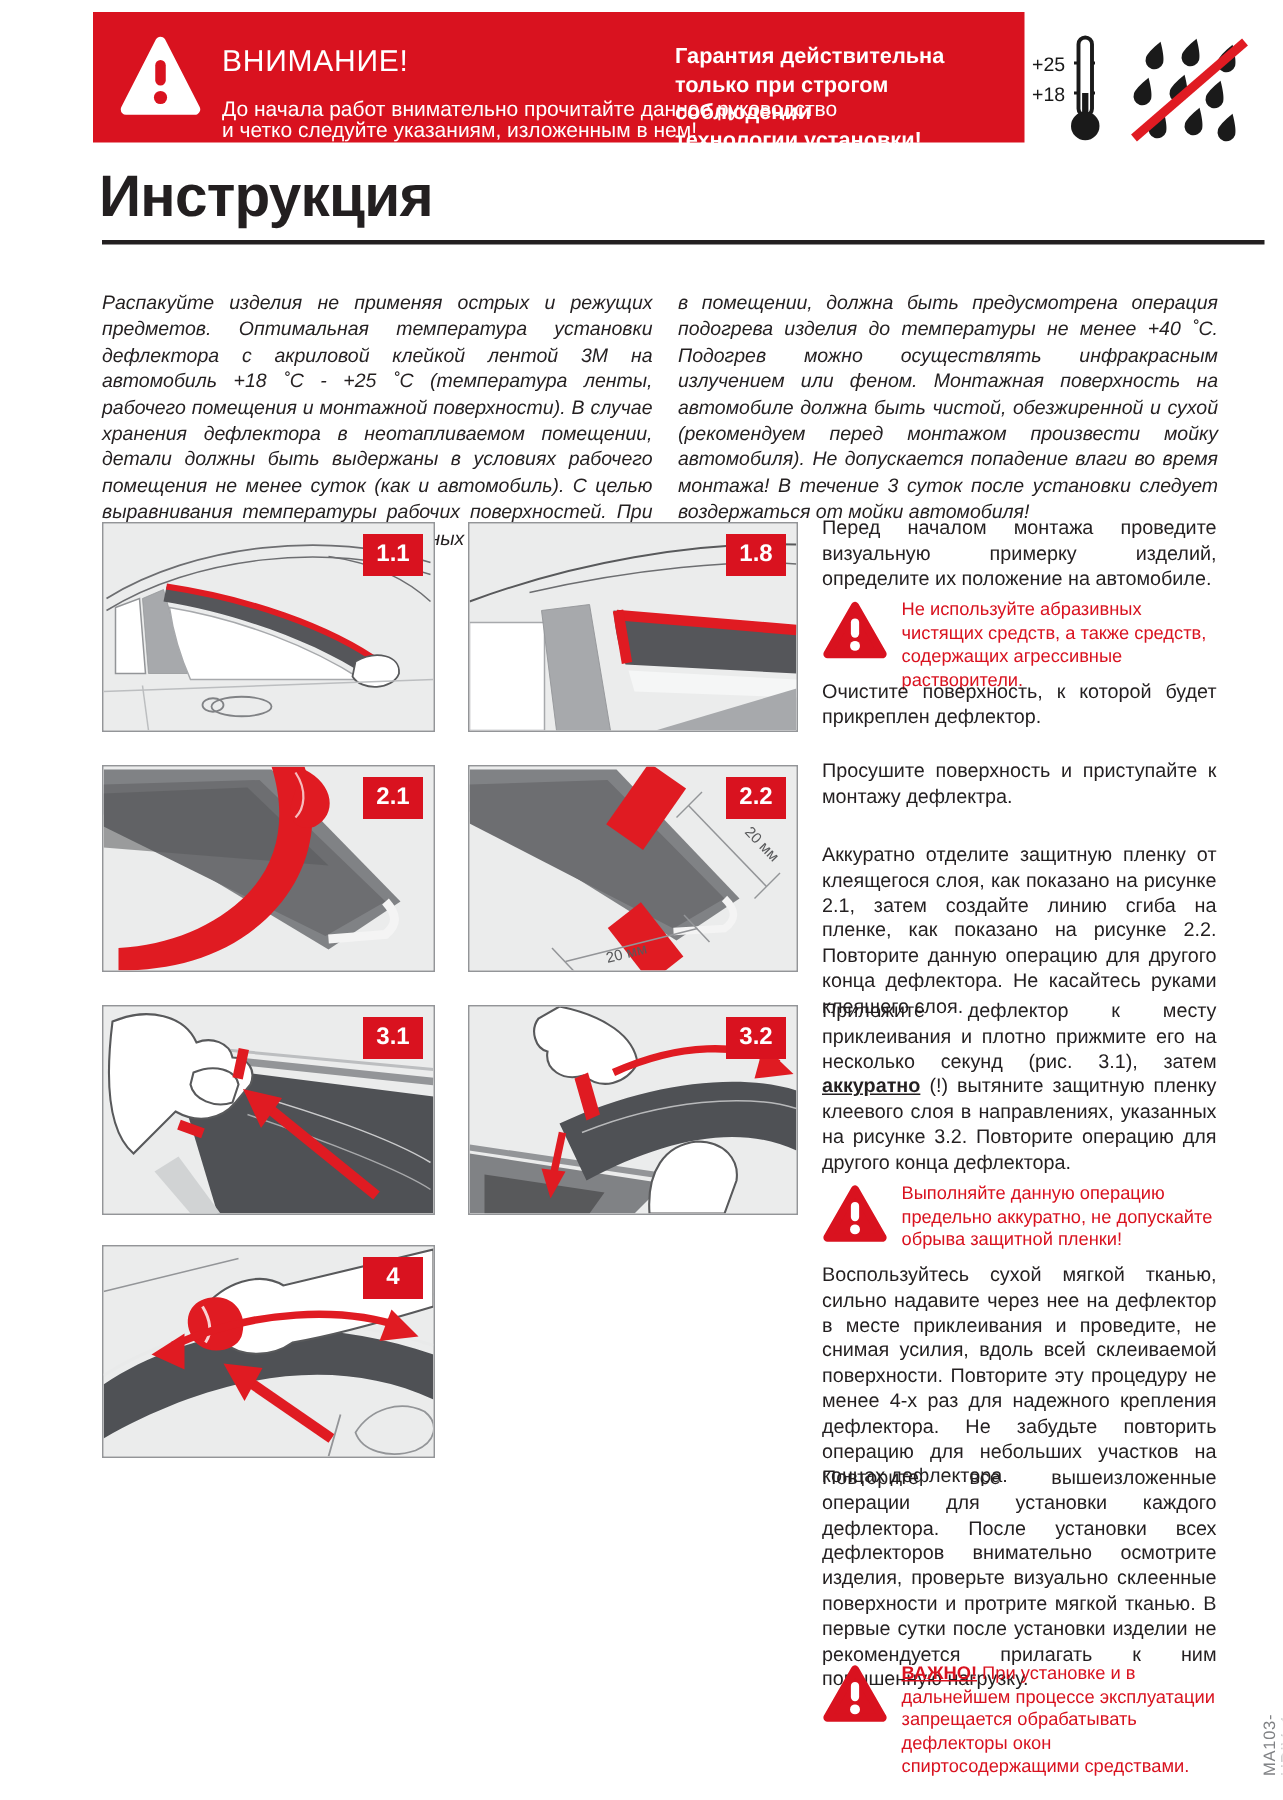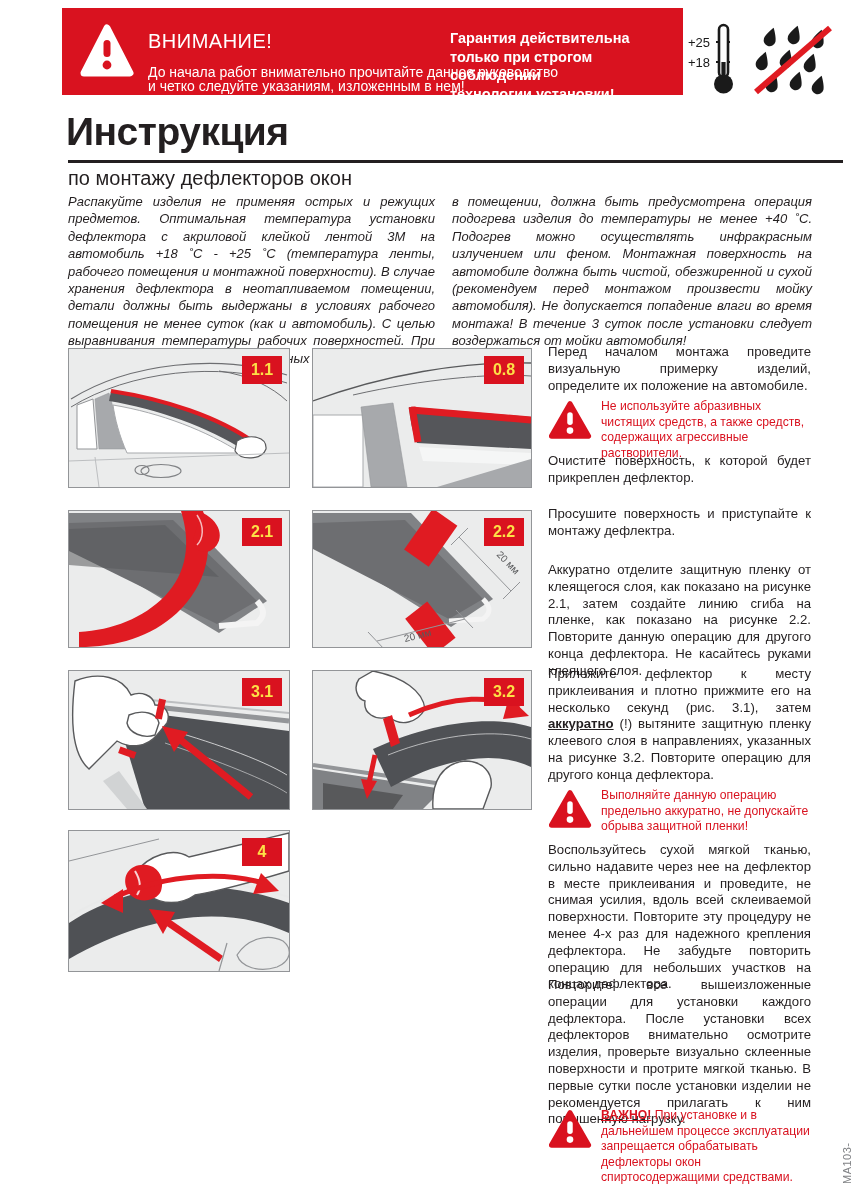--- a/index.html
+++ b/index.html
@@ -22,21 +22,21 @@
   .subtitle{left:68px;top:167px;font-size:20px;}
 
   
   .intro{font-style:italic;font-size:13px;line-height:17.4px;text-align:justify;}
   .intro-l{left:68px;top:193px;width:367px;}
   .intro-r{left:452px;top:193px;width:360px;}
 
   
   .panel{background:#ebecec;border:1px solid #939598;box-sizing:border-box;overflow:hidden;}
   .panel svg{position:absolute;left:0;top:0;}
-  .fig-label{position:absolute;top:7px;right:7px;width:40px;height:28px;background:#d9121f;color:#fde047;
+  .fig-label{position:absolute;top:7px;right:7px;width:40px;height:28px;background:#d9121f;color:#ffffff;
              font-size:16px;font-weight:bold;display:flex;align-items:center;justify-content:center;}
   #p11{left:68px;top:348px;width:222px;height:140px;}
   #p12{left:312px;top:348px;width:220px;height:140px;}
   #p21{left:68px;top:510px;width:222px;height:138px;padding-left:30px;}
   #p22{left:312px;top:510px;width:220px;height:138px;}
   #p31{left:68px;top:670px;width:222px;height:140px;text-align:right;}
   #p32{left:312px;top:670px;width:220px;height:140px;}
   #p4 {left:68px;top:830px;width:222px;height:142px;}
 
   
@@ -93,21 +93,20 @@
         <path transform="translate(10,48) rotate(18)" d="M6,0C6,0 0,9 0,13a6,6 0 1 0 12,0C12,9 6,0 6,0Z"></path>
         <path transform="translate(34,46) rotate(18)" d="M6,0C6,0 0,9 0,13a6,6 0 1 0 12,0C12,9 6,0 6,0Z"></path>
         <path transform="translate(56,50) rotate(18)" d="M6,0C6,0 0,9 0,13a6,6 0 1 0 12,0C12,9 6,0 6,0Z"></path>
       </g>
       <line x1="-4" y1="68" x2="70" y2="4" stroke="#e01b22" stroke-width="6"></line>
     </g>
   </svg>
 
   <div class="abs title">Инструкция</div>
   <div class="abs rule"></div>
-  <div class="abs subtitle">по монтажу дефлекторов окон</div>
 
   <div class="abs intro intro-l">Распакуйте изделия не применяя острых и режущих предметов. Оптимальная температура установки дефлектора с акриловой клейкой лентой 3М на автомобиль +18 ˚С - +25 ˚С (температура ленты, рабочего помещения и монтажной поверхности). В случае хранения дефлектора в неотапливаемом помещении, детали должны быть выдержаны в условиях рабочего помещения не менее суток (как и автомобиль). С целью выравнивания температуры рабочих поверхностей. При невозможности соблюдения указанных температур</div>
   <div class="abs intro intro-r">в помещении, должна быть предусмотрена операция подогрева изделия до температуры не менее +40 ˚С. Подогрев можно осуществлять инфракрасным излучением или феном. Монтажная поверхность на автомобиле должна быть чистой, обезжиренной и сухой (рекомендуем перед монтажом произвести мойку автомобиля). Не допускается попадение влаги во время монтажа! В течение 3 суток после установки следует воздержаться от мойки автомобиля!</div>
 
   <div id="p11" class="abs panel">
     <svg width="220" height="138" viewBox="0 0 220 138">
       <rect width="220" height="138" fill="#ebecec"></rect>
       <path d="M2,50 C60,14 150,4 218,26" stroke="#6d6e71" stroke-width="1.2" fill="none"></path>
       <path d="M2,58 C60,22 150,12 218,34" stroke="#6d6e71" stroke-width="1" fill="none"></path>
       <path d="M150,22 C180,26 203,38 218,52" stroke="#6d6e71" stroke-width="1" fill="none"></path>
@@ -131,21 +130,21 @@
       <path d="M0,52 C70,26 150,12 218,14" stroke="#58595b" stroke-width="1.3" fill="none"></path>
       <path d="M40,46 C110,30 180,24 218,27" stroke="#6d6e71" stroke-width="1" fill="none"></path>
       <rect x="0" y="66" width="50" height="72" fill="#fff" stroke="#a7a9ac" stroke-width="1"></rect>
       <polygon points="48,58 80,54 94,138 58,138" fill="#a7a9ac" stroke="#939598" stroke-width=".6"></polygon>
       <path d="M96,58 L218,68 L218,100 L104,94 C99,82 97,70 96,58 Z" fill="#55565a"></path>
       <path d="M98,61 L218,71" stroke="#e01b22" stroke-width="7" fill="none"></path>
       <path d="M99,58 L105,93" stroke="#e01b22" stroke-width="7" fill="none"></path>
       <path d="M106,98 L218,104 L218,116 L110,112 Z" fill="#f5f6f6"></path>
       <polygon points="124,138 218,110 218,138" fill="#a7a9ac"></polygon>
     </svg>
-    <div class="fig-label">0.8</div>
+    <div class="fig-label">1.8</div>
   </div>
 
   <div id="rw1" class="abs warn">
     <svg width="44" height="41" viewBox="0 0 48 44">
       <path d="M24,4 L44,39 L4,39 Z" fill="#d9121f" stroke="#d9121f" stroke-width="6" stroke-linejoin="round"></path>
       <rect x="21" y="13" width="6" height="14" rx="3" fill="#fff"></rect>
       <circle cx="24" cy="33" r="3.6" fill="#fff"></circle>
     </svg>
     <div>Не используйте абразивных чистящих средств, а также средств, содержащих агрессивные растворители.</div>
   </div>

